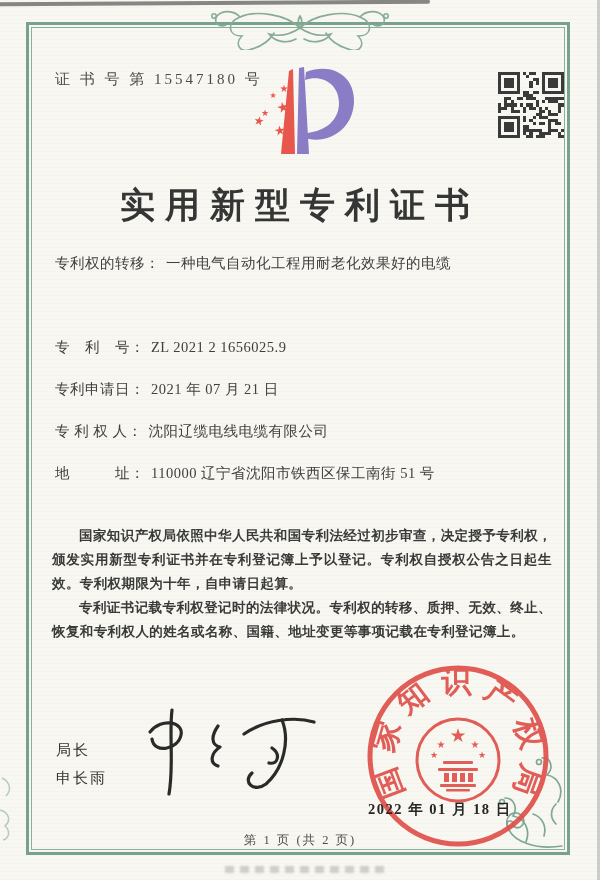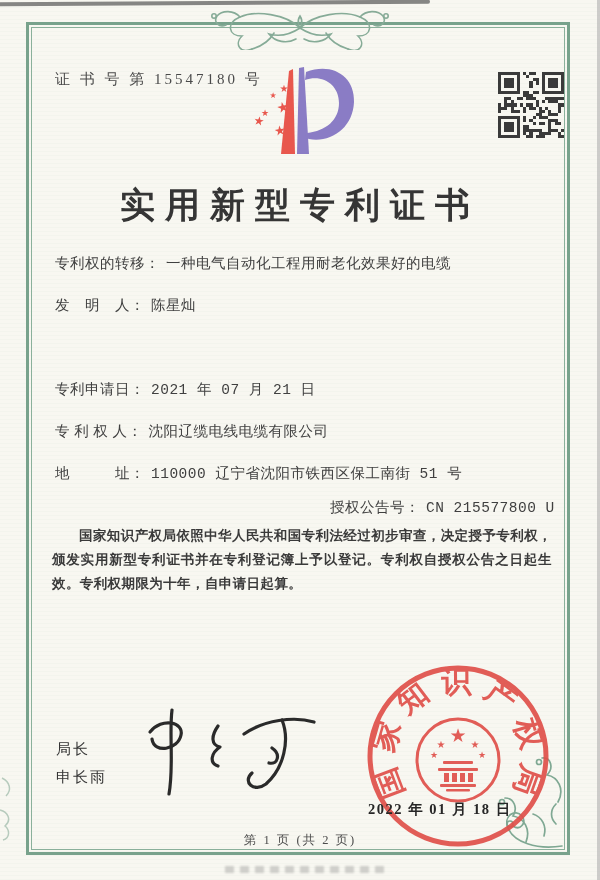--- a/index.html
+++ b/index.html
@@ -20,28 +20,28 @@
   .ornament-left-bleed{position:absolute;left:0;top:772px;opacity:.6;}
   
   .cert-no{position:absolute;left:55px;top:70px;font-size:15px;letter-spacing:3px;color:#4a4a4a;}
   .logo{position:absolute;left:236px;top:58px;}
   .qr{position:absolute;left:498px;top:72px;width:66px;height:66px;}
   .title{position:absolute;left:0;top:182px;width:100%;text-align:center;font-size:35px;
     font-weight:600;letter-spacing:10px;color:#353535;font-family:Liberation Serif, serif;}
   
   .field{position:absolute;left:55px;font-size:14.5px;color:#404040;letter-spacing:.5px;white-space:nowrap;}
   .flabel{display:inline-block;}
-  .fvalue{margin-left:6px;font-family:Liberation Mono, monospace;}
+  .fvalue{margin-left:6px;}
   .field.second{left:330px;}
   
   .paras{position:absolute;left:52px;top:524px;width:500px;font-size:13.5px;line-height:1.78;
     color:#3a3a3a;text-align:justify;}
   .paras p{margin:0;text-indent:2em;letter-spacing:.4px;font-weight:bold;}
   
-  .sig-block{position:absolute;left:56px;top:736px;font-family:Liberation Serif, serif;
+  .sig-block{position:absolute;left:56px;top:736px;font-family:Liberation Sans, sans-serif;
     font-size:15px;color:#333;line-height:1.85;letter-spacing:2px;}
   .sig-hand{position:absolute;left:132px;top:702px;}
   
   .seal{position:absolute;left:358px;top:656px;opacity:.92;}
   .seal-date{position:absolute;left:368px;top:800px;font-size:14.5px;letter-spacing:1.5px;
     color:#262626;z-index:5;font-weight:600;}
   
   .page-info{position:absolute;left:0;top:832px;width:100%;text-align:center;font-size:12.5px;
     color:#4c4c4c;letter-spacing:2px;}
   .bleed{position:absolute;left:225px;top:866px;width:165px;height:7px;opacity:.28;filter:blur(1px);
@@ -121,38 +121,36 @@
       <path d="M14,0h7v7h-7z M15,1v5h5v-5z M16,2h3v3h-3z"></path>
       <path d="M0,14h7v7h-7z M1,15v5h5v-5z M2,16h3v3h-3z"></path>
     </g>
   </svg>
 
   <div class="title">实用新型专利证书</div>
 
   <div class="field" style="top:254px">
     <span class="flabel">专利权的转移：</span><span class="fvalue">一种电气自动化工程用耐老化效果好的电缆</span>
   </div>
-  <div class="field" style="top:296px">
-    <span class="flabel">发　明　人：</span><span class="fvalue">陈星灿</span>
+  <div class="field" style="top:338px">
+    <span class="flabel">专　利　号：</span><span class="fvalue">ZL 2021 2 1656025.9</span>
   </div>
   <div class="field" style="top:380px">
     <span class="flabel">专利申请日：</span><span class="fvalue">2021 年 07 月 21 日</span>
   </div>
   <div class="field" style="top:422px">
     <span class="flabel">专 利 权 人：</span><span class="fvalue">沈阳辽缆电线电缆有限公司</span>
   </div>
   <div class="field" style="top:464px">
     <span class="flabel">地　　　址：</span><span class="fvalue">110000  辽宁省沈阳市铁西区保工南街 51 号</span>
   </div>
-  <div class="field second" style="top:498px">
-    <span class="flabel">授权公告号：</span><span class="fvalue">CN 215577800 U</span>
-  </div>
 
   <div class="paras">
     <p>国家知识产权局依照中华人民共和国专利法经过初步审查，决定授予专利权，颁发实用新型专利证书并在专利登记簿上予以登记。专利权自授权公告之日起生效。专利权期限为十年，自申请日起算。</p>
+    <p>专利证书记载专利权登记时的法律状况。专利权的转移、质押、无效、终止、恢复和专利权人的姓名或名称、国籍、地址变更等事项记载在专利登记簿上。</p>
   </div>
 
   <div class="sig-block">
     <div>局长</div>
     <div>申长雨</div>
   </div>
 
   <svg class="sig-hand" width="195" height="100" viewBox="0 0 195 100">
     <g stroke="#2a2a2a" stroke-width="3.2" fill="none" stroke-linecap="round" stroke-linejoin="round">
       <path d="M40,8 C37,32 42,64 37,92"></path>

